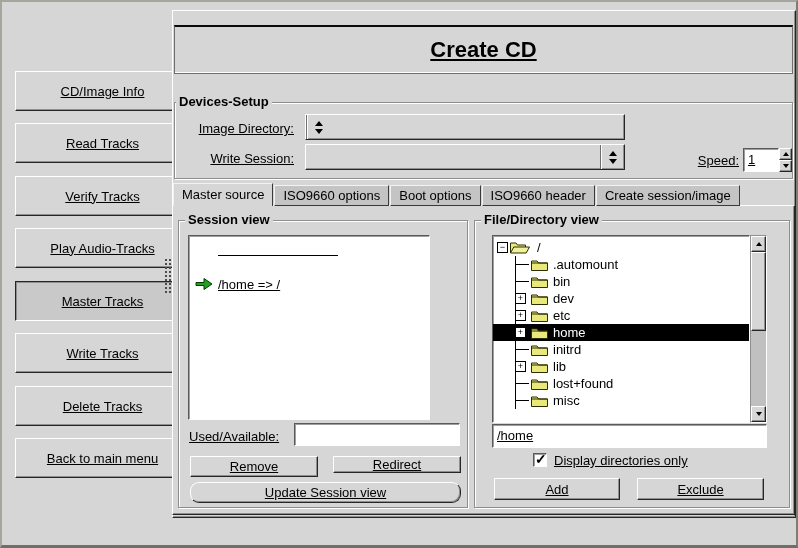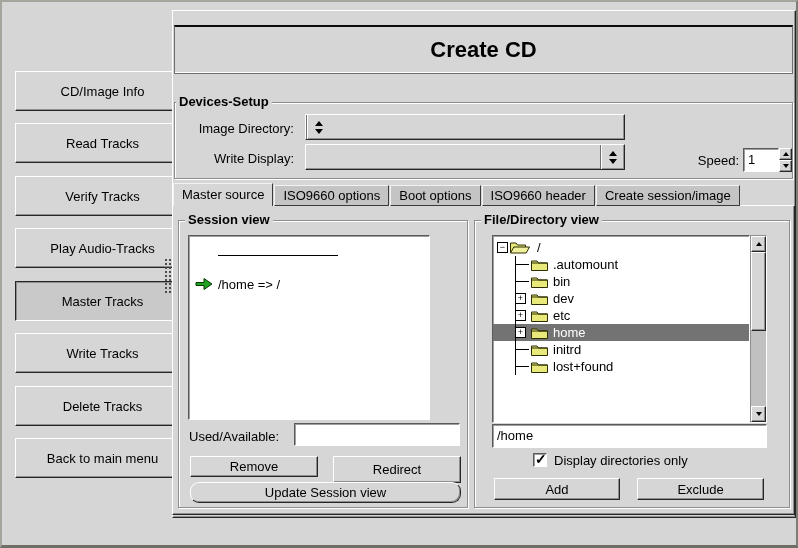--- a/index.html
+++ b/index.html
@@ -4,21 +4,21 @@
 <style>
   * { margin:0; padding:0; box-sizing:border-box; }
   html,body { width:798px; height:548px; }
   body {
     position:relative; overflow:hidden;
     background:#d6d6d6; color:#000;
     font-family:"Liberation Sans", sans-serif; font-size:13px;
     border-top:2px solid #a3a69d; border-left:2px solid #a3a69d;
     border-right:2px solid #7d7d76; border-bottom:3px solid #6f6f68;
   }
-  .abs { position:absolute; }
+  .abs { position:absolute;text-decoration:underline; }
   
   .raised {
     background:#d6d6d6;
     border:1px solid; border-color:#ffffff #262626 #262626 #ffffff;
     box-shadow: inset -1px -1px 0 #8f8f8f;
   }
   .pressed {
     background:#c9c9c9;
     border:1px solid; border-color:#262626 #ffffff #ffffff #262626;
     box-shadow: inset 1px 1px 0 #8f8f8f;
@@ -63,21 +63,21 @@
   .tri-down { width:0; height:0; border-left:4px solid transparent; border-right:4px solid transparent; border-top:5px solid #000; }
   .tri-up.sm   { border-left-width:3px; border-right-width:3px; border-bottom-width:4px; }
   .tri-down.sm { border-left-width:3px; border-right-width:3px; border-top-width:4px; }
   
   .spin-btn { width:13px; height:11px; display:flex; align-items:center; justify-content:center; }
   
   .tree { overflow:hidden; padding-top:3px; }
   .trow { position:relative; height:17px; display:block; }
   .trow .tlabel { position:absolute; left:60px; top:1px; line-height:15px; white-space:nowrap; }
   .trow.lvl0 .tlabel { left:44px; }
-  .trow.selected { background:#737373; }
+  .trow.selected { background:#000000; }
   .trow.selected .tlabel { color:#fff; }
   .rail::before { content:""; position:absolute; left:22px; top:0; bottom:0; border-left:1px solid #000; }
   .trow.tee::after { content:""; position:absolute; left:22px; top:8px; width:14px; border-top:1px solid #000; }
   .exp {
     position:absolute; width:11px; height:11px; top:3px; background:#fff;
     border:1px solid #000; font:9px/9px "Liberation Sans",sans-serif;
     text-align:center; z-index:2;
   }
   .trow.lvl1 .exp { left:22px; }
   .trow.lvl0 .exp { left:4px; }
@@ -158,21 +158,21 @@
 <div class="abs etched" style="left:172px; top:100px; width:619px; height:77px;">
   <span class="frame-label" style="left:1px">Devices-Setup</span>
 </div>
 <div class="abs lbl r" style="left:160px; top:119px; width:132px;">Image Directory:</div>
 <div class="abs raised combo" style="left:303px; top:112px; width:320px; height:26px;">
   <span class="ind">
       <i class="tri-up"></i>
       <i class="tri-down"></i>
     </span>
 </div>
-<div class="abs lbl r" style="left:160px; top:149px; width:132px;">Write Display:</div>
+<div class="abs lbl r" style="left:160px; top:149px; width:132px;">Write Session:</div>
 <div class="abs raised combo" style="left:303px; top:142px; width:320px; height:26px;">
   <span class="val"></span>
   <span class="ind">
       <i class="tri-up"></i>
       <i class="tri-down"></i>
     </span>
 </div>
 <div class="abs lbl r" style="left:680px; top:151px; width:57px;">Speed:</div>
 <div class="abs sunken entry-text" style="left:741px; top:146px; width:36px; height:24px; line-height:22px;">1</div>
 <div class="abs" style="left:777px; top:146px; width:13px; height:24px;">
@@ -200,21 +200,21 @@
         <use href="#sym-green-arrow"></use>
       </svg>
   </div>
   <div class="abs lbl" style="left:29px; top:41px;">/home =&gt; /</div>
 </div>
 <div class="abs lbl" style="left:187px; top:427px; z-index:2;">Used/Available:</div>
 <div class="abs sunken entry-text" style="left:292px; top:421px; width:166px; height:23px; z-index:2;"></div>
 <div class="abs btn raised" style="left:188px; top:454px; width:128px; height:21px; z-index:2;">
     <span>Remove</span>
   </div>
-<div class="abs btn raised" style="left:331px; top:454px; width:128px; height:27px; z-index:2;">
+<div class="abs btn raised" style="left:331px; top:454px; width:128px; height:17px; z-index:2;">
     <span>Redirect</span>
   </div>
 <div class="abs btn raised" style="left:188px; top:480px; width:271px; height:21px; z-index:2;border-radius:9px;">
     <span>Update Session view</span>
   </div>
 
 <div class="abs etched" style="left:472px; top:218px; width:316px; height:288px; z-index:2;">
   <span class="frame-label" style="left:6px">File/Directory view</span>
 </div>
 
@@ -258,25 +258,38 @@
           <use href="#sym-folder-closed"></use>
         </svg></span>
     <span class="tlabel">home</span>
   </div>
   <div class="trow lvl1 rail tee">
     <span class="ficon"><svg width="17" height="13">
           <use href="#sym-folder-closed"></use>
         </svg></span>
     <span class="tlabel">initrd</span>
   </div>
+  <div class="trow lvl1 rail">
+    <span class="exp plus"></span>
+    <span class="ficon"><svg width="17" height="13">
+          <use href="#sym-folder-closed"></use>
+        </svg></span>
+    <span class="tlabel">lib</span>
+  </div>
   <div class="trow lvl1 rail tee">
     <span class="ficon"><svg width="17" height="13">
           <use href="#sym-folder-closed"></use>
         </svg></span>
     <span class="tlabel">lost+found</span>
+  </div>
+  <div class="trow lvl1 rail tee">
+    <span class="ficon"><svg width="17" height="13">
+          <use href="#sym-folder-closed"></use>
+        </svg></span>
+    <span class="tlabel">misc</span>
   </div>
 </div>
 
 <div class="abs sb" style="left:748px; top:233px; width:17px; height:188px; z-index:2;">
   <div class="raised sb-btn" style="top:0;">
       <i class="tri-up sm"></i>
     </div>
   <div class="raised sb-thumb" style="top:16px; height:79px;"></div>
   <div class="raised sb-btn" style="bottom:0;">
       <i class="tri-down sm"></i>

